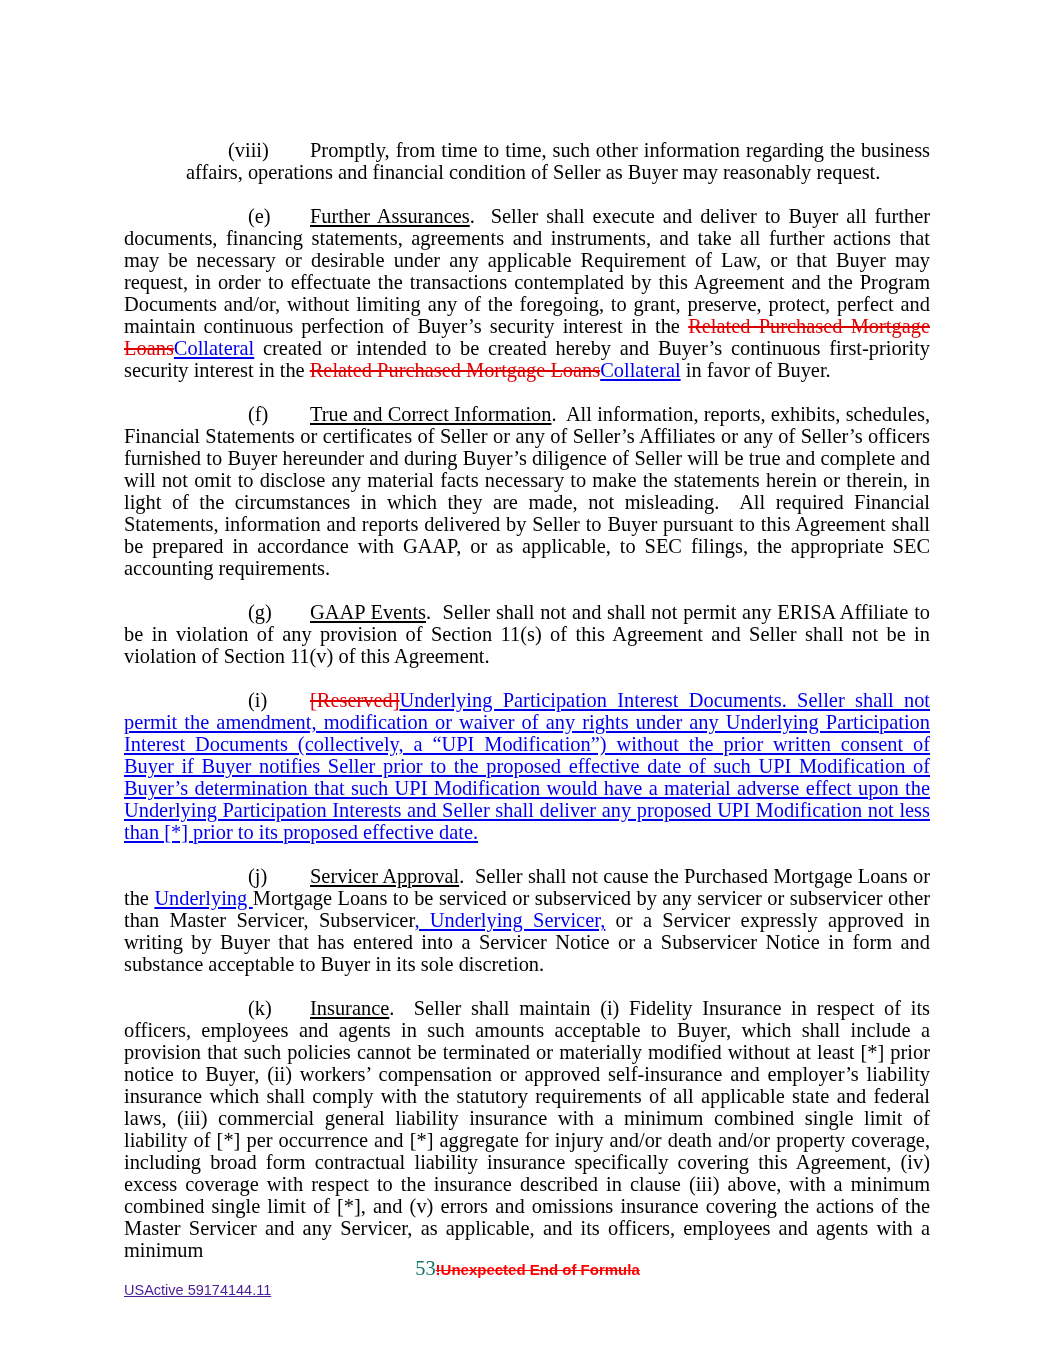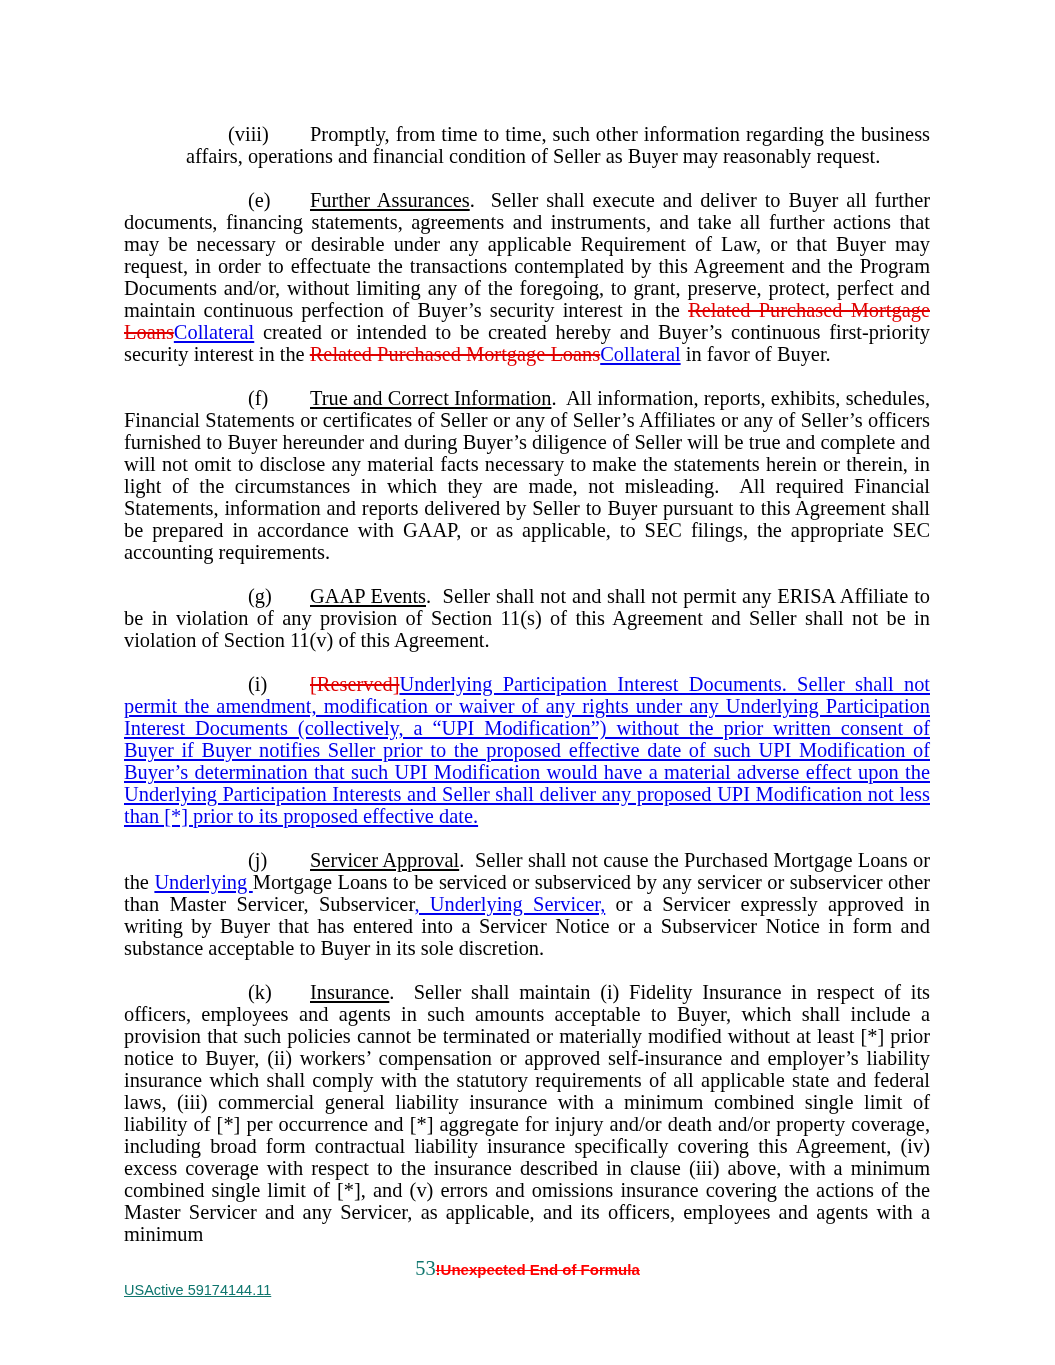--- a/index.html
+++ b/index.html
@@ -14,21 +14,21 @@
   }
   .content {
     position: absolute;
     left: 124px;
     top: 123px;
     width: 806px;
     font-size: 20.4px;
     line-height: 22px;
     text-align: justify;
   }
-  .content p { margin: 0 0 22px 0; }
+  .content p { margin: 16px 0 22px 0; }
   p.sub-para {
     margin-left: 62px;
     text-indent: 42px;
   }
   p.lettered { text-indent: 124px; }
   .label-wide {
     display: inline-block;
     width: 82px;
     text-indent: 0;
     text-align: left;
@@ -64,21 +64,21 @@
     font-size: 15px;
     color: #ff0000;
     text-decoration: line-through;
   }
   .doc-id {
     position: absolute;
     left: 124px;
     top: 1282px;
     font-family: "Liberation Sans", sans-serif;
     font-size: 14.5px;
-    color: #0f766e;
+    color: #4c1d95;
     text-decoration: underline;
   }
 </style>
 </head>
 <body>
 
 <div class="page">
   <div class="content">
 
     <p class="sub-para"><span class="label-wide">(viii)</span><span>Promptly, from time to time, such other information regarding the business affairs, operations and financial condition of Seller as Buyer may reasonably request.</span></p>

